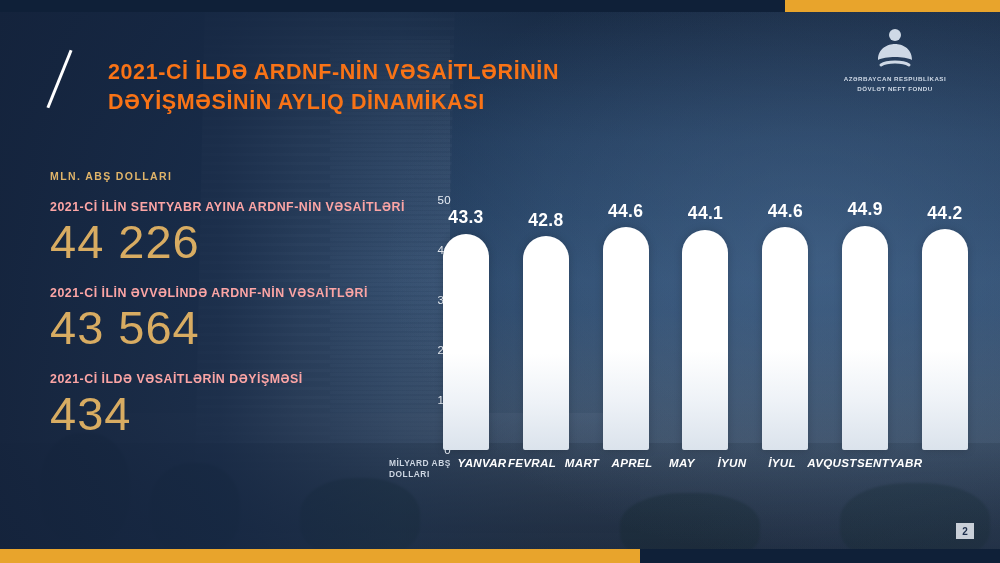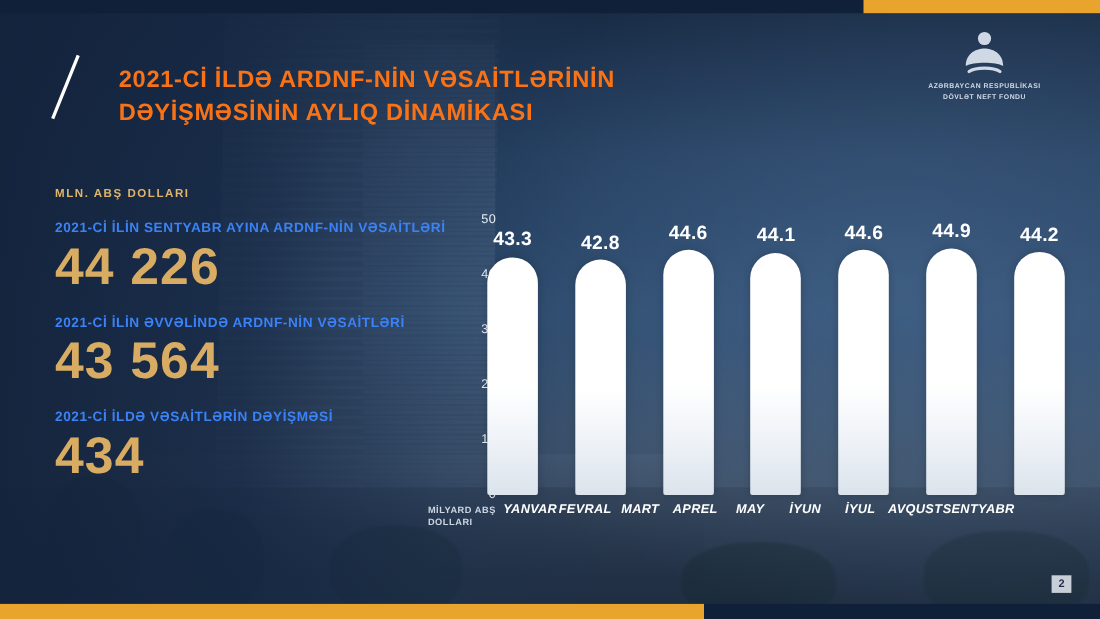--- a/index.html
+++ b/index.html
@@ -162,30 +162,30 @@
     font-weight: bold;
     letter-spacing: 1.4px;
     text-transform: uppercase;
   }
   .stat {
     position: absolute;
     left: 50px;
     width: 420px;
   }
   .stat-label {
-    color: #3b82f6;
+    color: #fca5a5;
     font-size: 12.4px;
     font-weight: bold;
     letter-spacing: 0.5px;
     margin-bottom: 2px;
   }
   .stat-value {
     color: #d8ac62;
     font-size: 47px;
-    font-weight: bold;
+    font-weight: normal;
     letter-spacing: 1px;
     line-height: 1.1;
   }
   .stat-1 { top: 200px; }
   .stat-2 { top: 286px; }
   .stat-3 { top: 372px; }
   
   .chart {
     position: absolute;
     left: 425px;

